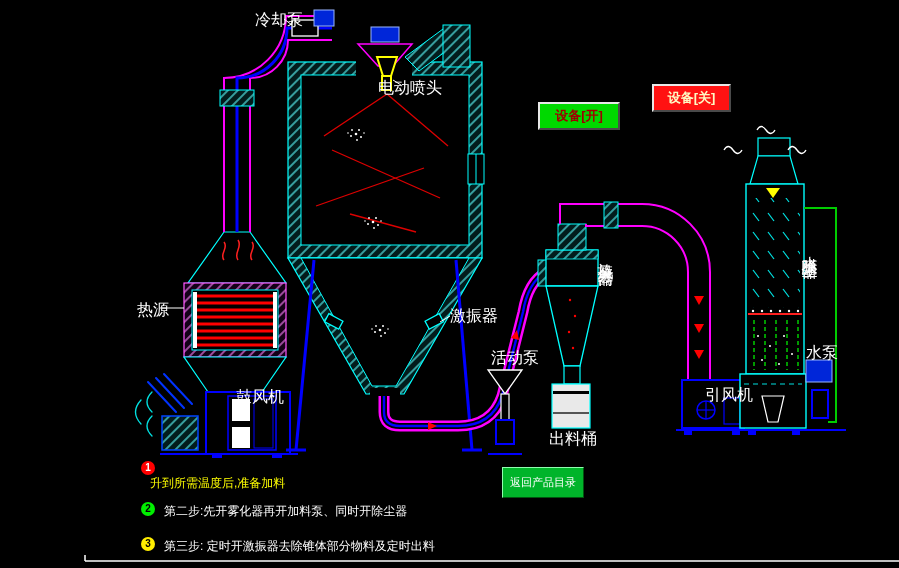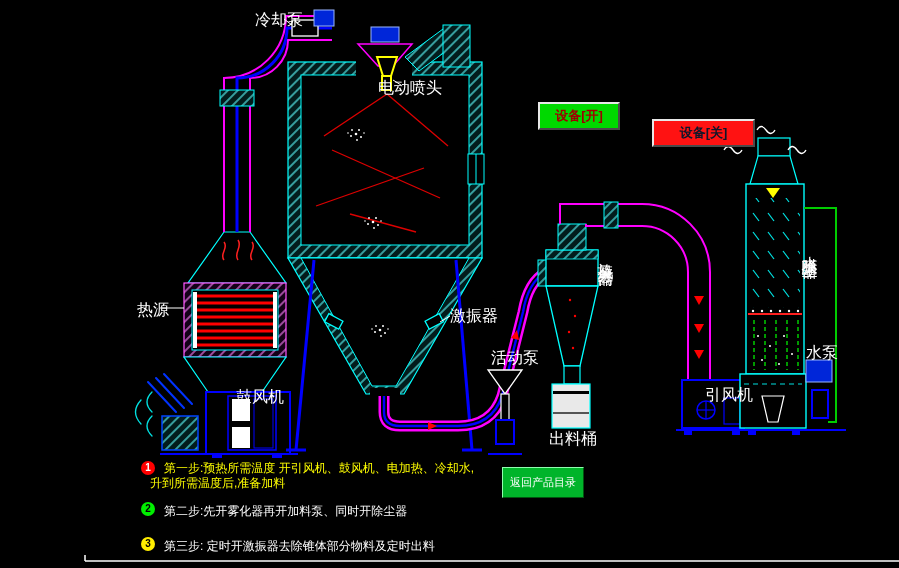--- a/index.html
+++ b/index.html
@@ -7,21 +7,21 @@
           font-family:"Liberation Sans",sans-serif;}
   .screen svg{position:absolute;left:0;top:0;}
   .title{position:absolute;left:537px;top:36px;color:#fff;font-size:17px;font-weight:bold;
          letter-spacing:2px;white-space:nowrap;}
   .lbl{position:absolute;color:#fff;font-size:16px;line-height:1.1;white-space:nowrap;}
   .vlabel{writing-mode:vertical-rl;text-orientation:upright;letter-spacing:2px;}
   .btn{position:absolute;width:82px;height:28px;font-size:13px;font-weight:bold;
        border:2px solid;border-color:#e8e8e8 #4a4a4a #4a4a4a #e8e8e8;cursor:pointer;
        font-family:"Liberation Sans",sans-serif;padding:0;}
   .btn-on{left:538px;top:102px;background:#00d900;color:#a00000;}
-  .btn-off{left:652px;top:119px;width:103px;background:#ff1212;color:#0f172a;}
+  .btn-off{left:652px;top:84px;width:79px;background:#ff1212;color:#fef9c3;}
   .btn-return{position:absolute;left:502px;top:467px;height:31px;padding:0 7px;background:#00b42a;
        color:#fff;font-size:11px;border:1px solid;border-color:#8fffae #00550f #00550f #8fffae;
        cursor:pointer;font-family:"Liberation Sans",sans-serif;}
   .step-badge{position:absolute;width:14px;height:14px;border-radius:50%;font-size:10px;
        font-weight:bold;text-align:center;line-height:14px;color:#000;}
   .badge-1{left:141px;top:461px;background:#ff0000;color:#fff;}
   .badge-2{left:141px;top:502px;background:#00ee00;}
   .badge-3{left:141px;top:537px;background:#ffee00;}
   .step-text{position:absolute;font-size:12px;color:#fff;white-space:nowrap;}
   .st-1a{left:164px;top:460px;color:#ffff00;}
@@ -272,21 +272,20 @@
   <div class="lbl l-blower">鼓风机</div>
   <div class="lbl l-vib">激振器</div>
   <div class="lbl l-mpump">活动泵</div>
   <div class="lbl l-barrel">出料桶</div>
   <div class="lbl vlabel l-cyc">旋风分离器</div>
   <div class="lbl l-fan">引风机</div>
   <div class="lbl vlabel l-scrub">水膜除尘器</div>
   <div class="lbl l-wpump">水泵</div>
 
   <div class="step-badge badge-1">1</div>
-  <div class="step-text st-1a">第一步:预热所需温度  开引风机、鼓风机、电加热、冷却水,</div>
   <div class="step-text st-1b">升到所需温度后,准备加料</div>
   <div class="step-badge badge-2">2</div>
   <div class="step-text st-2">第二步:先开雾化器再开加料泵、同时开除尘器</div>
   <div class="step-badge badge-3">3</div>
   <div class="step-text st-3">第三步: 定时开激振器去除锥体部分物料及定时出料</div>
 
   <button class="btn-return">返回产品目录</button>
 
 </div>
 

